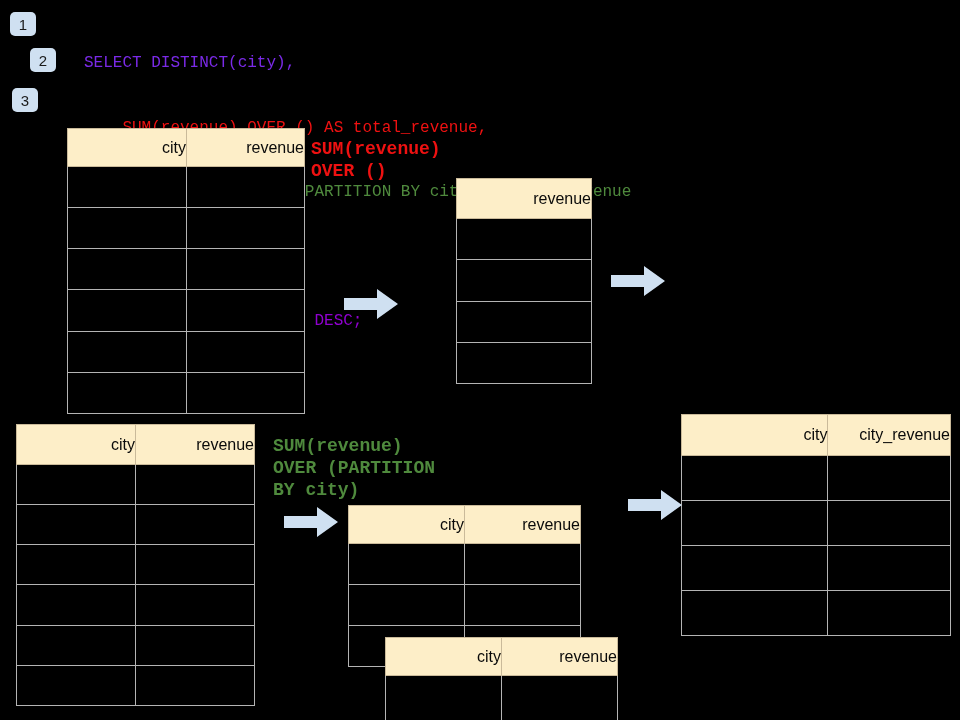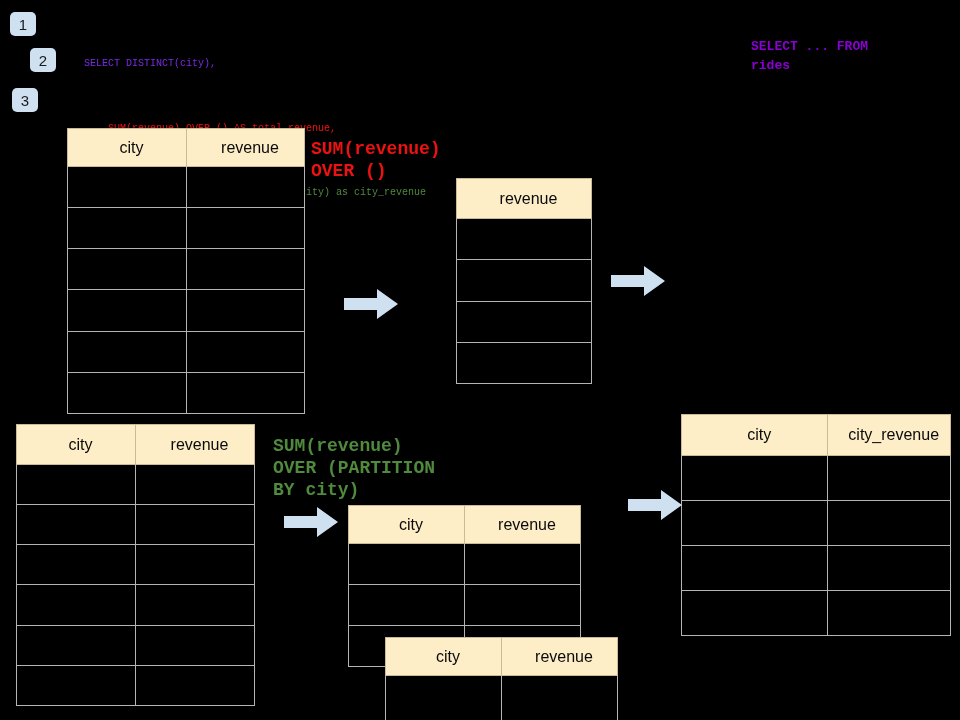--- a/index.html
+++ b/index.html
@@ -15,21 +15,21 @@
     overflow: hidden;
     font-family: "Liberation Sans", sans-serif;
   }
 
   
   .sql-block {
     position: absolute;
     left: 84px;
     top: 10px;
     font-family: "Liberation Mono", monospace;
-    font-size: 10px;
+    font-size: 16px;
     line-height: 21.5px;
     white-space: pre;
     letter-spacing: 0px;
   }
   .sql-line { white-space: pre; }
 
   
   .side-note {
     position: absolute;
     left: 751px;
@@ -79,21 +79,21 @@
     border: 1px solid #b4b4b4;
     padding: 0;
     box-sizing: border-box;
   }
   .tbl th {
     background: #fdeec8;
     color: #0a0a0a;
     font-family: "Liberation Sans", sans-serif;
     font-size: 16px;
     font-weight: normal;
-    text-align: center;
+    text-align: right;
     padding-left: 9px;
     border-color: #caba9a;
   }
   .tbl td {
     background: #000000;
   }
 
   
   .arrow {
     position: absolute;
@@ -105,21 +105,20 @@
 <div id="canvas">
 
   <div class="sql-block">
     <div class="sql-line" style="color: rgb(123, 42, 232);">SELECT DISTINCT(city),</div>
     <div class="sql-line" style="color: rgb(238, 17, 17);">    SUM(revenue) OVER () AS total_revenue,</div>
     <div class="sql-line" style="color: rgb(79, 138, 61);">    SUM(revenue) OVER (PARTITION BY city) as city_revenue</div>
     <div class="sql-line" style="color: rgb(144, 0, 208);">  FROM rides</div>
     <div class="sql-line" style="color: rgb(144, 0, 208);">  ORDER by city_revenue DESC;</div>
   </div>
 
-  <div class="side-note" style="color: rgb(138, 0, 212);">SELECT ... FROM rides</div>
 
   <div class="badge" style="left:10px; top:12px;">1</div>
   <div class="badge" style="left:30px; top:48px;">2</div>
   <div class="badge" style="left:12px; top:88px;">3</div>
 
   <div class="annot" style="left: 311px; top: 138px; color: rgb(238, 17, 17);">SUM(revenue)
 OVER ()</div>
 
   <div class="annot" style="left: 273px; top: 435px; color: rgb(79, 138, 61);">SUM(revenue)
 OVER (PARTITION

